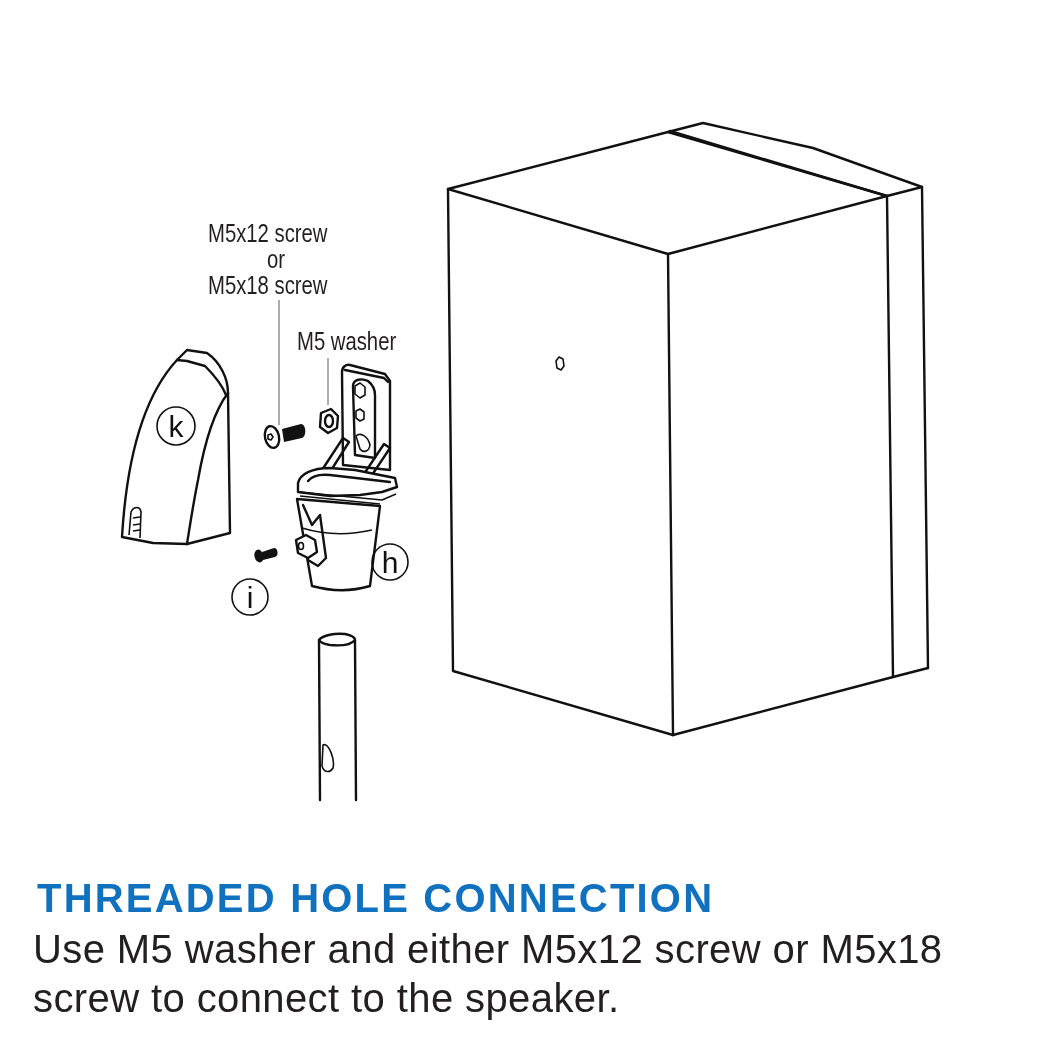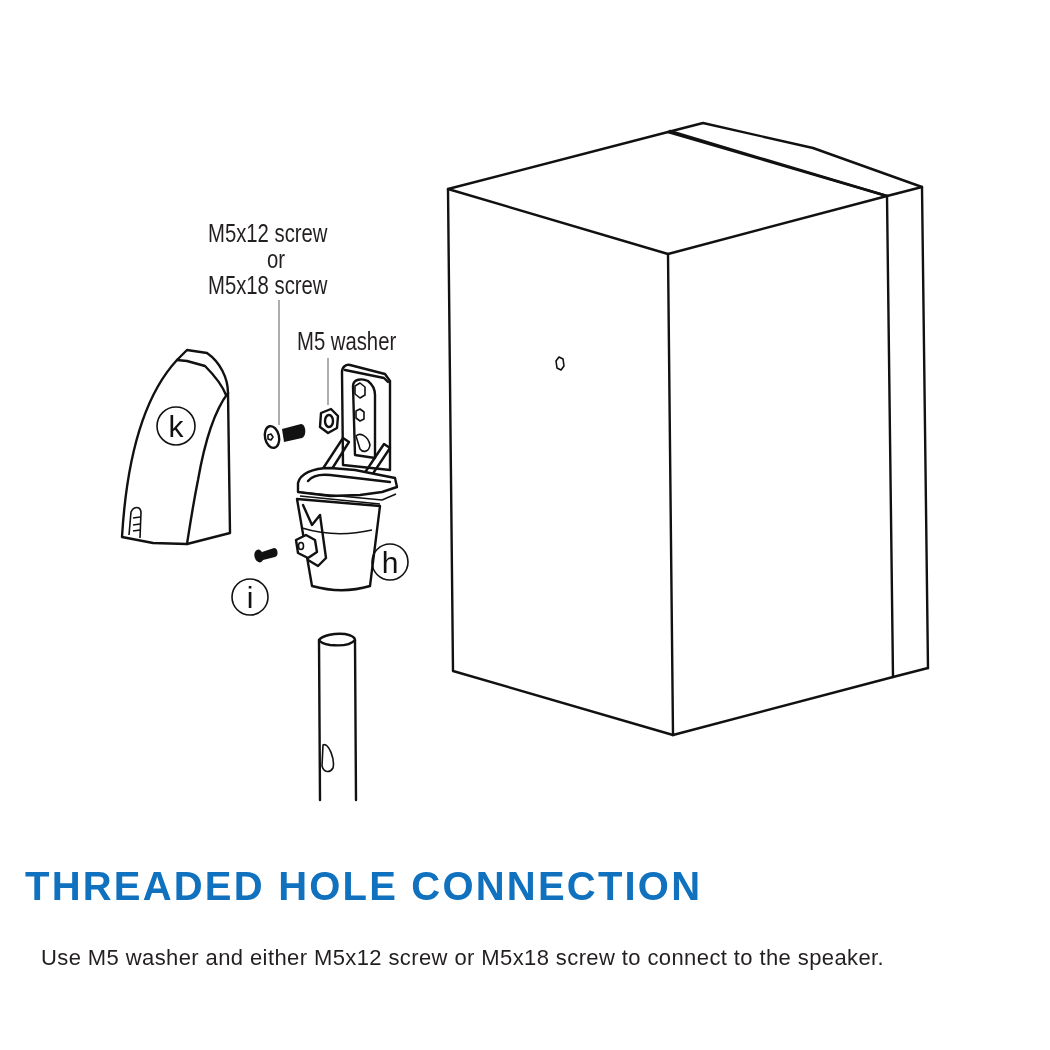--- a/index.html
+++ b/index.html
@@ -1,20 +1,20 @@
 <!DOCTYPE html>
 <html><head>
 <meta charset="utf-8">
 <style>
   html, body { margin: 0; padding: 0; background: #ffffff; }
   body { width: 1050px; height: 1050px; position: relative; overflow: hidden; font-family: "Liberation Sans", sans-serif; }
   #illustration { position: absolute; left: 0; top: 0; width: 1050px; height: 850px; }
   .label { position: absolute; color: #231f20; font-family: "Liberation Sans", sans-serif; font-size: 26px; line-height: 26px; white-space: nowrap; transform-origin: left top; transform: scaleX(0.78); }
-  #title { position: absolute; left: 25px; top: 862px; margin: 0; font-family: "Liberation Sans", sans-serif; font-weight: bold; font-size: 40px; line-height: 48px; letter-spacing: 2.2px; white-space: nowrap; }
-  #desc { position: absolute; left: 25px; top: 917px; width: 1000px; margin: 16px; font-family: "Liberation Sans", sans-serif; font-size: 22px; line-height: 49px; letter-spacing: 0.4px; color: #231f20; }
+  #title { position: absolute; left: 25px; top: 862px; margin: 12px; font-family: "Liberation Sans", sans-serif; font-weight: bold; font-size: 40px; line-height: 48px; letter-spacing: 2.2px; white-space: nowrap; }
+  #desc { position: absolute; left: 25px; top: 917px; width: 1000px; margin: 8px; font-family: "Liberation Sans", sans-serif; font-size: 40px; line-height: 49px; letter-spacing: 0.4px; color: #231f20; }
   .ln { stroke: #111; fill: none; stroke-width: 2.4; stroke-linejoin: round; stroke-linecap: round; }
   .ln-thin { stroke: #111; fill: none; stroke-width: 1.6; stroke-linejoin: round; }
   .leader { stroke: #8a8a8a; stroke-width: 1.4; fill: none; }
   .fill-w { fill: #fff; }
   .circle-lbl { font-family: "Liberation Sans", sans-serif; font-size: 30px; fill: #111; text-anchor: middle; }
 </style>
 </head>
 <body>
 
 <svg id="illustration" viewBox="0 0 1050 850" xmlns="http://www.w3.org/2000/svg">

